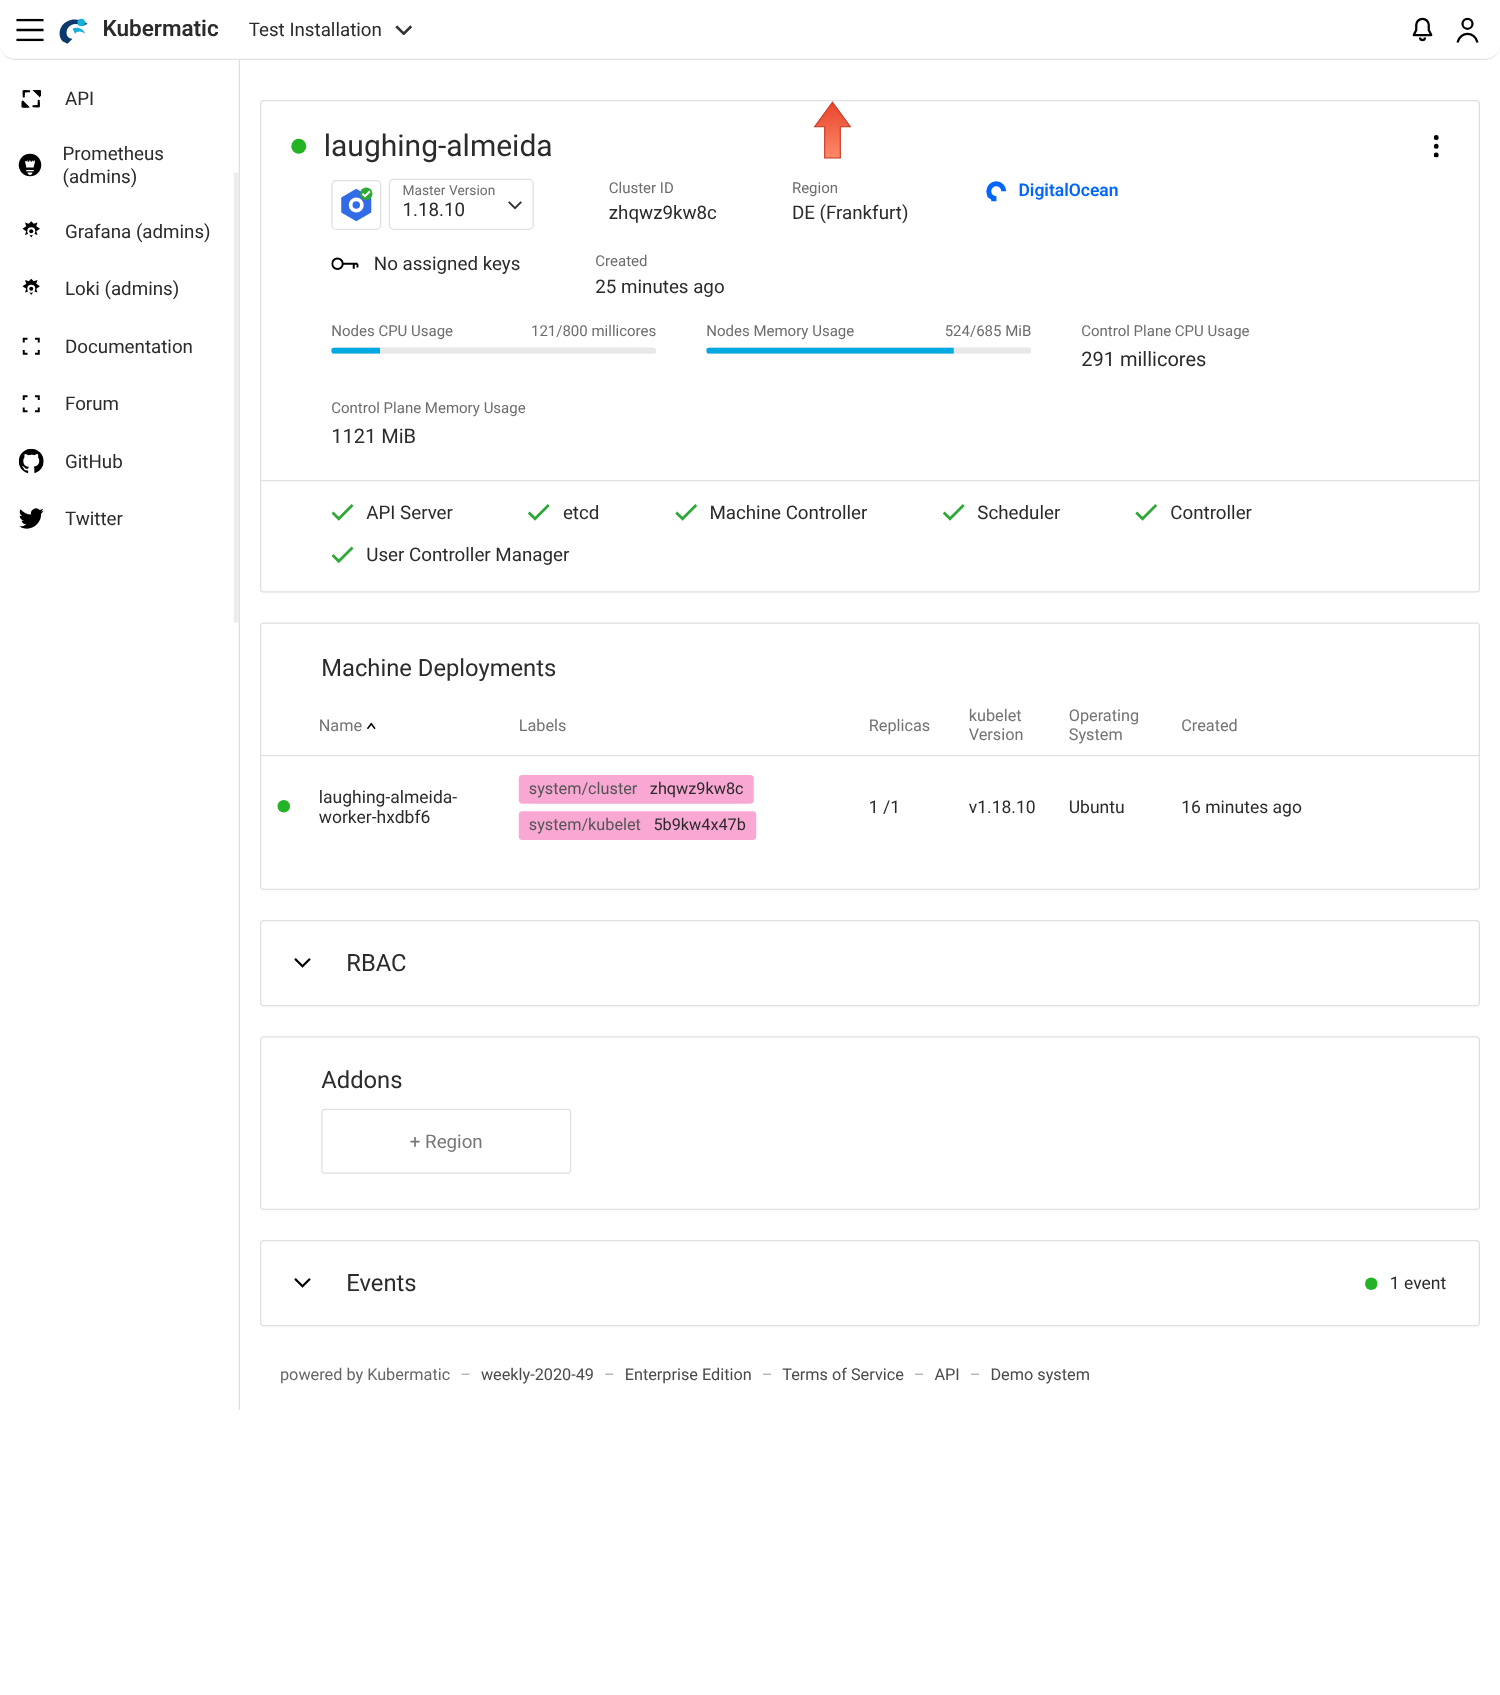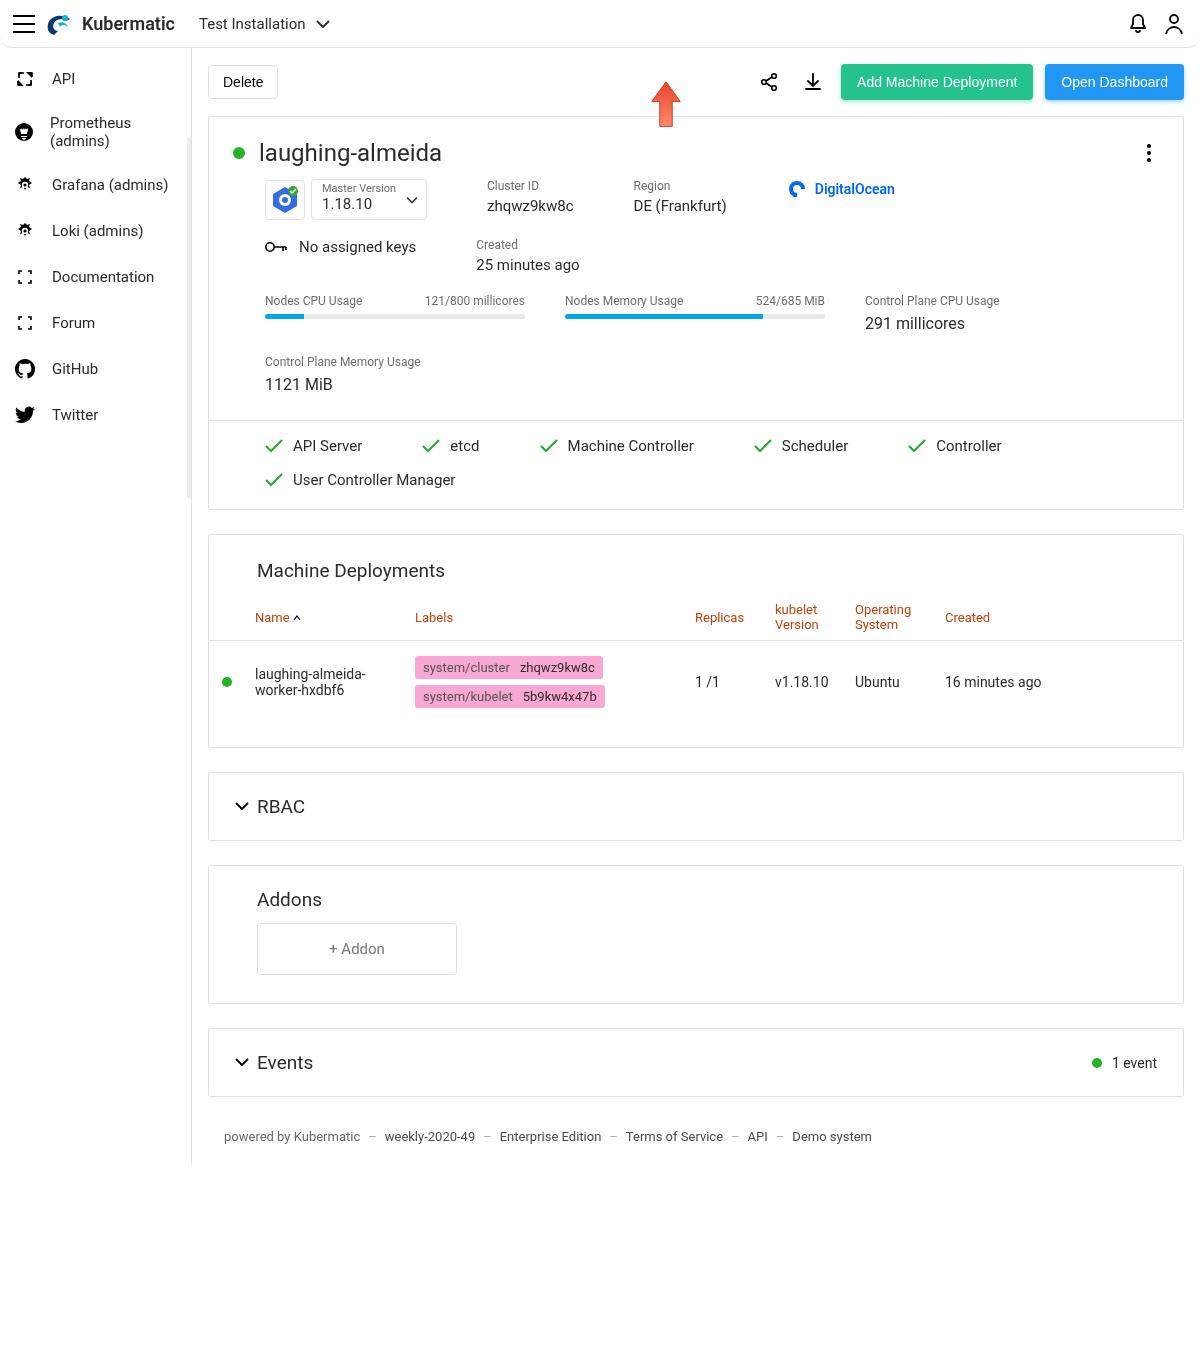--- a/index.html
+++ b/index.html
@@ -132,32 +132,32 @@
 
   .hr { border-top:1px solid var(--border); margin: 18px 0 0 0; }
 
   .health-row { display:flex; flex-wrap:wrap; gap: 16px 60px; padding: 16px 24px 20px 56px; }
   .health-item { display:flex; align-items:center; gap:10px; font-size:15px; }
   .check { color:#2ea836; }
 
   
   .section-title { font-size:19px; padding: 24px 48px 12px 48px; }
   .tbl { width:100%; border-collapse:collapse; font-size:14px; }
-  .tbl th { text-align:left; font-weight:400; color:#c2410c; font-size:13px; padding: 8px 10px; margin-top: 18px; }
+  .tbl th { text-align:left; font-weight:400; color:#737373; font-size:13px; padding: 8px 10px; margin-top: 18px; }
   .tbl td { padding: 12px 10px; vertical-align:middle; border-top:1px solid var(--border);}
   .chip {
     display:inline-flex; background:#f9a8d4; border-radius:3px; padding:4px 8px; margin:3px 6px 3px 0; font-size:13px;
   }
   .chip span:first-child { color:#555; }
   .chip span:last-child { margin-left:10px; }
   .td-status { width:36px; text-align:center;}
   .td-status .dot { width:10px; height:10px; border-radius:50%; background:var(--green); display:inline-block;}
 
   
-  .collapse-head { display:flex; align-items:center; gap:8px; padding: 22px 26px; font-size:19px; }
+  .collapse-head { display:flex; align-items:center; gap:28px; padding: 22px 26px; font-size:19px; }
   .collapse-head .right { margin-left:auto; display:flex; align-items:center; gap:10px; font-size:14px; }
   .event-dot { width:10px; height:10px; border-radius:50%; background:#24b324; display:inline-block;}
   .addon-btn {
     border:1px solid var(--border); width:200px; height:52px; border-radius:3px;
     display:flex; align-items:center; justify-content:center; color:#777; cursor:pointer; font-size:15px;
     margin: 0 0 28px 48px;
   }
 
   
   .footer {
@@ -289,39 +289,20 @@
     <svg class="arrow-annotation" style="left:454px; top:32px;" width="40" height="56" viewBox="0 0 40 56">
       <defs>
           <linearGradient id="ag" x1="0" y1="1" x2="0" y2="0">
             <stop offset="0" stop-color="#ff8a6a"></stop>
             <stop offset="1" stop-color="#e8452c"></stop>
           </linearGradient>
         </defs>
       <path d="M20 2 L36 24 L27 24 L27 52 L13 52 L13 24 L4 24 Z" fill="url(#ag)" stroke="#c7371f" stroke-width="1"></path>
     </svg>
 
-    <div class="toolbar">
-      <button class="btn">Delete</button>
-      <div class="toolbar-spacer"></div>
-      <div class="icon-btn">
-        <svg width="20" height="20" viewBox="0 0 20 20">
-            <circle cx="5" cy="10" r="2.3" stroke="#000" stroke-width="1.6" fill="none"></circle>
-            <circle cx="15" cy="4" r="2.3" stroke="#000" stroke-width="1.6" fill="none"></circle>
-            <circle cx="15" cy="16" r="2.3" stroke="#000" stroke-width="1.6" fill="none"></circle>
-            <path d="M7 9l6-4M7 11l6 4" stroke="#000" stroke-width="1.6"></path>
-          </svg>
-      </div>
-      <div class="icon-btn">
-        <svg width="20" height="20" viewBox="0 0 20 20">
-            <path d="M10 2v11M5 9l5 5 5-5M3 17h14" stroke="#000" stroke-width="1.8" fill="none" stroke-linecap="round"></path>
-          </svg>
-      </div>
-      <button class="btn btn-primary-green">Add Machine Deployment</button>
-      <button class="btn btn-primary-blue">Open Dashboard</button>
-    </div>
 
     <div class="card">
       <div class="cluster-head">
         <span class="status-dot"></span>
         <span class="cluster-name">laughing-almeida</span>
         <div class="cluster-head-spacer"></div>
         <div class="menu-dots">
           <svg width="4" height="18" viewBox="0 0 4 18">
               <circle cx="2" cy="2" r="2"></circle>
               <circle cx="2" cy="9" r="2"></circle>
@@ -500,21 +481,21 @@
         <svg width="14" height="9" viewBox="0 0 14 9">
             <path d="M1 1l6 6 6-6" stroke="#000" stroke-width="1.8" fill="none"></path>
           </svg>
         <span>RBAC</span>
       </div>
     </div>
 
     <div class="card">
       <div class="section-title" style="padding-top:22px;">Addons</div>
       <div class="addon-btn">
-        <span>+ Addon</span>
+        <span>+ Region</span>
       </div>
     </div>
 
     <div class="card">
       <div class="collapse-head">
         <svg width="14" height="9" viewBox="0 0 14 9">
             <path d="M1 1l6 6 6-6" stroke="#000" stroke-width="1.8" fill="none"></path>
           </svg>
         <span>Events</span>
         <div class="right">

